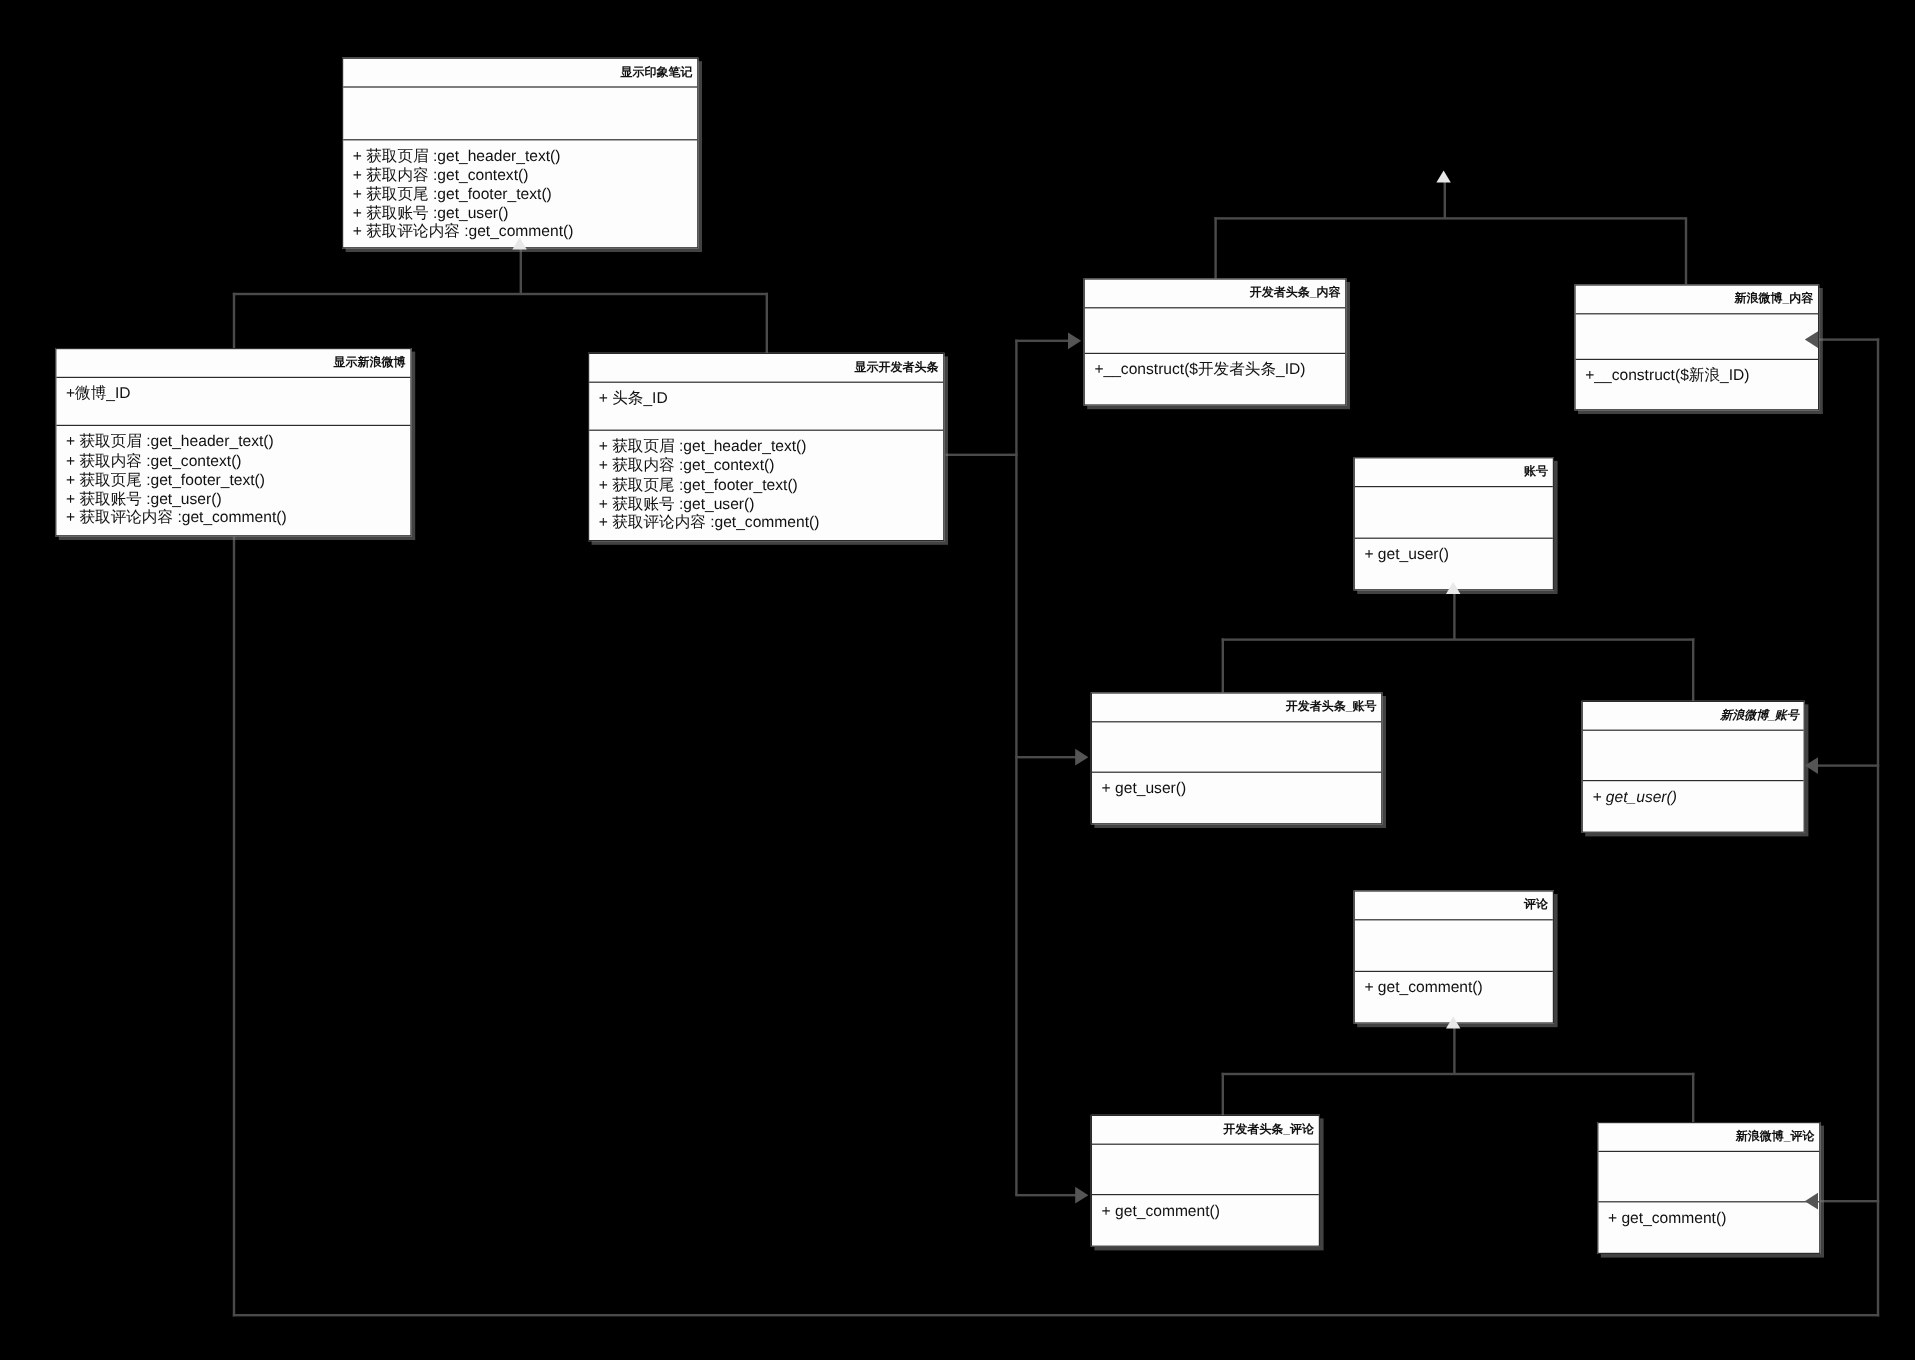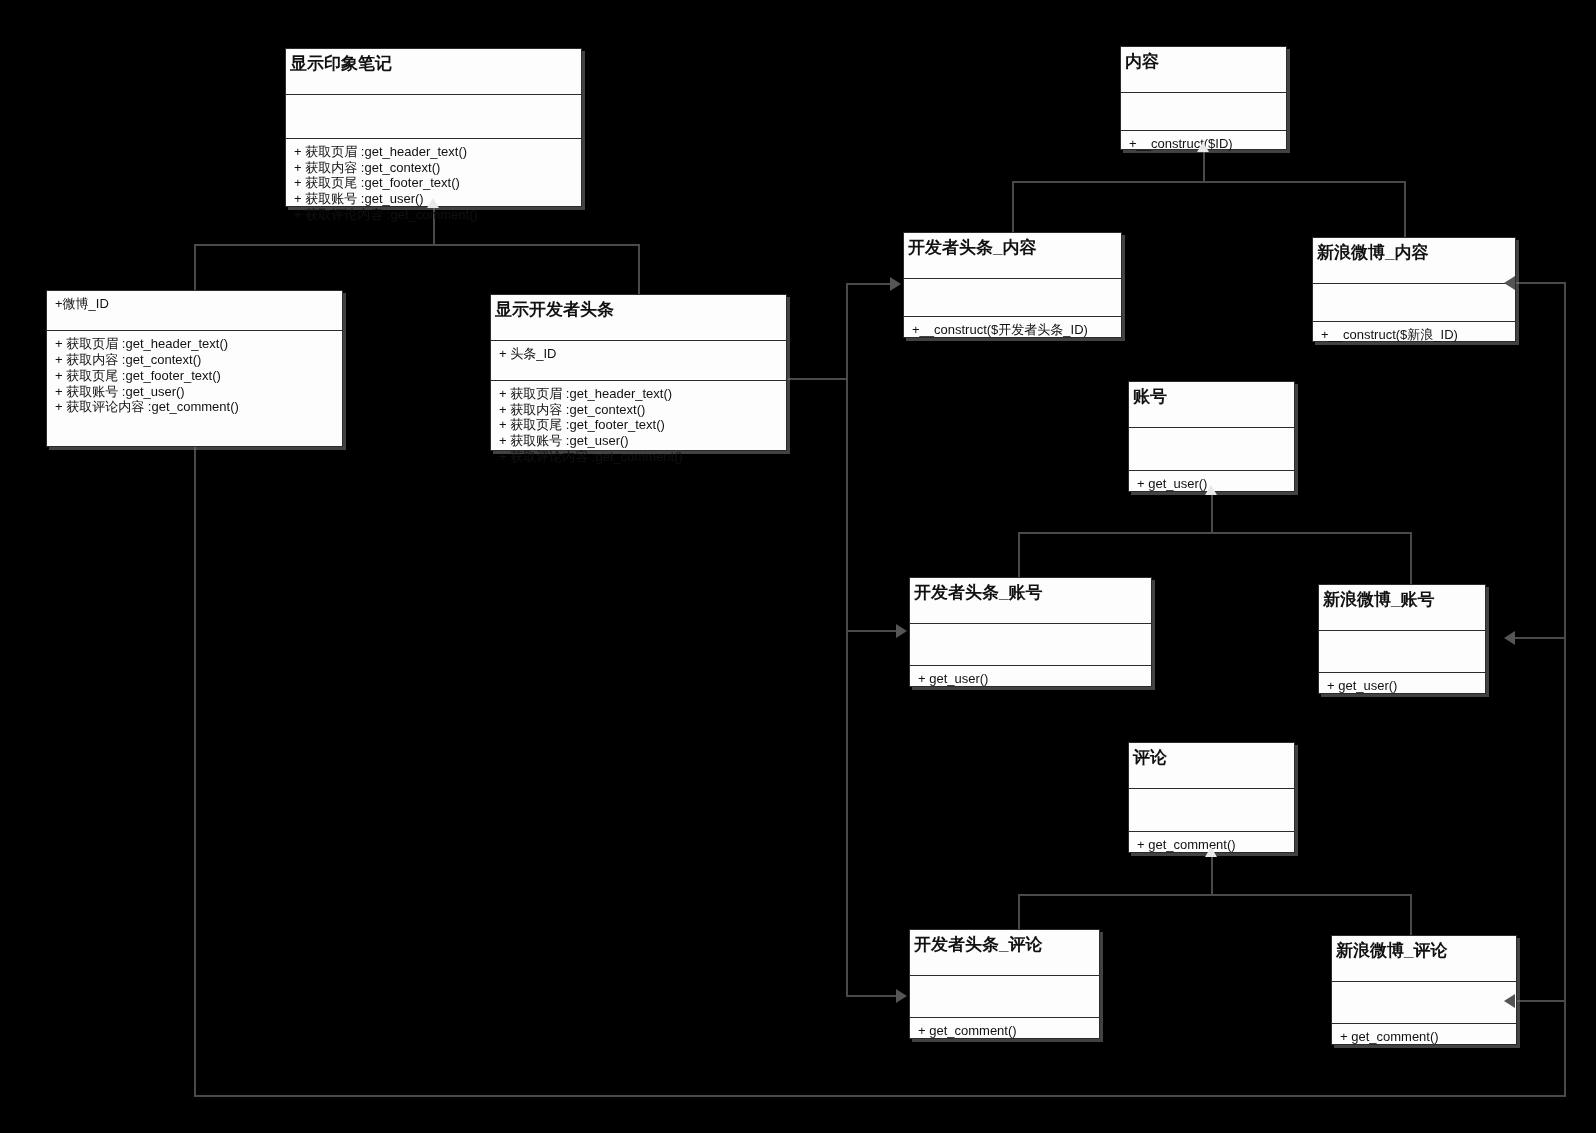--- a/index.html
+++ b/index.html
@@ -9,25 +9,25 @@
   
   .uml{
     position:absolute;
     background:#fdfdfd;
     border:1.5px solid #2b2b2b;
     box-sizing:border-box;
     box-shadow:3px 3px 0 rgba(120,120,120,.55);
     z-index:5;
   }
   .uml .title{
-    text-align:left;
+    text-align:right;
     font-weight:bold;
-    font-size:17px;
+    font-size:10px;
     color:#111;
-    padding:6px 4px 20px 4px;
+    padding:6px 4px 6px 4px;
     border-bottom:1.5px solid #2b2b2b;
     line-height:1.1;
     white-space:nowrap;
   }
   .uml .attrs{
     border-bottom:1.5px solid #2b2b2b;
     padding:5px 8px;
     box-sizing:border-box;
   }
   .uml .ops{
@@ -128,20 +128,21 @@
     <div class="ops">
       <div class="row">+ 获取页眉 :get_header_text()</div>
       <div class="row">+ 获取内容 :get_context()</div>
       <div class="row">+ 获取页尾 :get_footer_text()</div>
       <div class="row">+ 获取账号 :get_user()</div>
       <div class="row">+ 获取评论内容 :get_comment()</div>
     </div>
   </div>
 
   <div class="uml" style="left:46px;top:290px;width:297px;height:157px;">
+    <div class="title">显示新浪微博</div>
     <div class="attrs" style="height:40px;">
       <div class="row">+微博_ID</div>
     </div>
     <div class="ops">
       <div class="row">+ 获取页眉 :get_header_text()</div>
       <div class="row">+ 获取内容 :get_context()</div>
       <div class="row">+ 获取页尾 :get_footer_text()</div>
       <div class="row">+ 获取账号 :get_user()</div>
       <div class="row">+ 获取评论内容 :get_comment()</div>
     </div>
@@ -154,27 +155,20 @@
     </div>
     <div class="ops">
       <div class="row">+ 获取页眉 :get_header_text()</div>
       <div class="row">+ 获取内容 :get_context()</div>
       <div class="row">+ 获取页尾 :get_footer_text()</div>
       <div class="row">+ 获取账号 :get_user()</div>
       <div class="row">+ 获取评论内容 :get_comment()</div>
     </div>
   </div>
 
-  <div class="uml" style="left:1120px;top:46px;width:167px;height:104px;">
-    <div class="title">内容</div>
-    <div class="attrs" style="height:38px;"></div>
-    <div class="ops">
-      <div class="row">+__construct($ID)</div>
-    </div>
-  </div>
 
   <div class="uml" style="left:903px;top:232px;width:219px;height:106px;">
     <div class="title">开发者头条_内容</div>
     <div class="attrs" style="height:38px;"></div>
     <div class="ops">
       <div class="row">+__construct($开发者头条_ID)</div>
     </div>
   </div>
 
   <div class="uml" style="left:1312px;top:237px;width:204px;height:105px;">
@@ -194,21 +188,21 @@
   </div>
 
   <div class="uml" style="left:909px;top:577px;width:243px;height:110px;">
     <div class="title">开发者头条_账号</div>
     <div class="attrs" style="height:42px;"></div>
     <div class="ops">
       <div class="row">+ get_user()</div>
     </div>
   </div>
 
-  <div class="uml" style="left:1318px;top:584px;width:168px;height:110px;">
+  <div class="uml" style="left:1318px;top:584px;width:186px;height:110px;font-style:italic;">
     <div class="title">新浪微博_账号</div>
     <div class="attrs" style="height:42px;"></div>
     <div class="ops">
       <div class="row">+ get_user()</div>
     </div>
   </div>
 
   <div class="uml" style="left:1128px;top:742px;width:167px;height:111px;">
     <div class="title">评论</div>
     <div class="attrs" style="height:43px;"></div>

